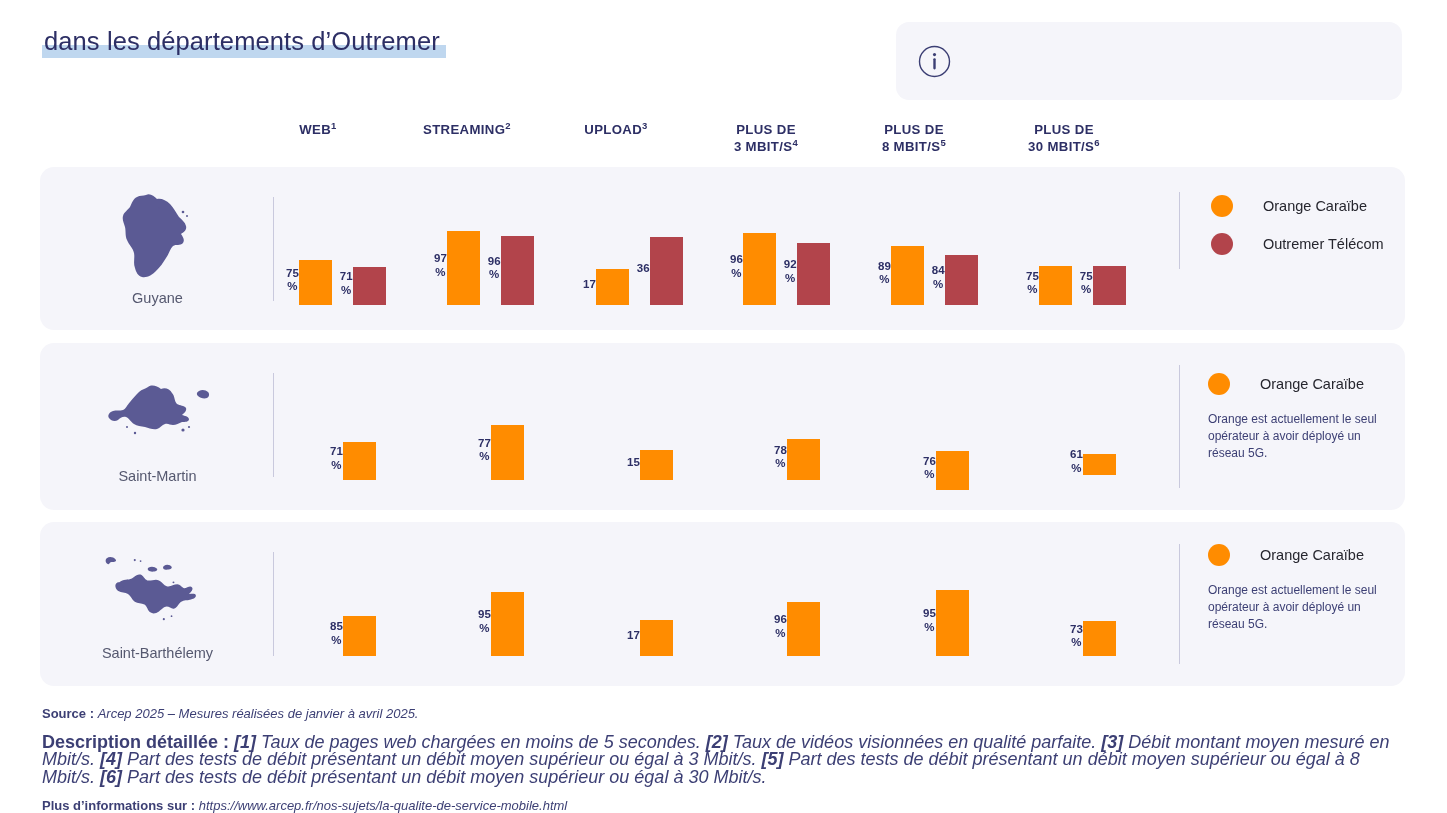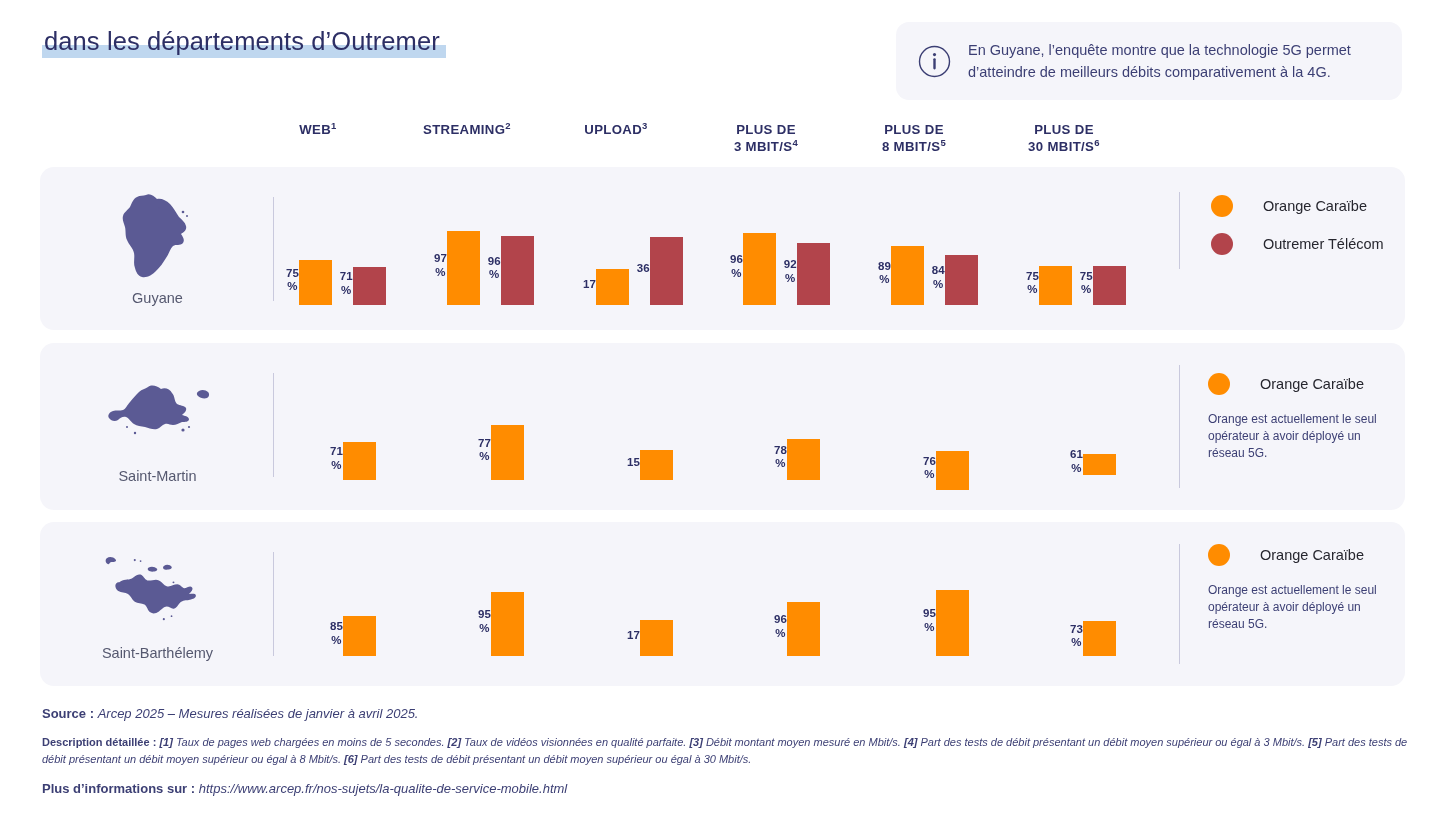--- a/index.html
+++ b/index.html
@@ -86,21 +86,21 @@
   .legend-name { font-size: 14.5px; color: #26262e; }
   .legend-note {
     font-size: 12px; line-height: 17px; color: #3c3f74; margin-top: 14px;
   }
 
   
   .footer { position: absolute; left: 42px; top: 705px; width: 1370px; color: #3c3f74; }
   .f-line { font-size: 13px; line-height: 17.5px; margin-bottom: 11px; font-style: italic; }
   .f-line .lbl { font-weight: 700; font-style: normal; }
   .f-line .num { font-weight: 700; font-style: italic; }
-  .f-desc { font-size: 11px; line-height: 17.5px; }
+  .f-desc { font-size: 18px; line-height: 17.5px; }
 </style>
 </head>
 <body>
 
 <div class="page">
 
   <div class="title">
     <span class="line">
       <span class="hl"></span>
       <span class="txt">dans les départements d’Outremer</span>
@@ -108,21 +108,20 @@
   </div>
 
   <div class="infobox">
     <span class="info-icon">
       <svg width="33" height="33" viewBox="0 0 33 33">
         <circle cx="16.5" cy="16.5" r="15" fill="none" stroke="#3c3f74" stroke-width="1.4"></circle>
         <circle cx="16.5" cy="9.6" r="1.55" fill="#3c3f74"></circle>
         <rect x="15.3" y="13.2" width="2.4" height="11.2" rx="1.1" fill="#3c3f74"></rect>
       </svg>
     </span>
-    <div class="info-text">En Guyane, l’enquête montre que la technologie 5G permet d’atteindre de meilleurs débits comparativement à la 4G.</div>
   </div>
 
   <div class="colheads">
     <div class="colhead" style="left:268px;width:100px;">
       <span>WEB</span><sup>1</sup>
     </div>
     <div class="colhead" style="left:392px;width:150px;text-align:center;">
       <span>STREAMING</span><sup>2</sup>
     </div>
     <div class="colhead" style="left:556px;width:120px;">

